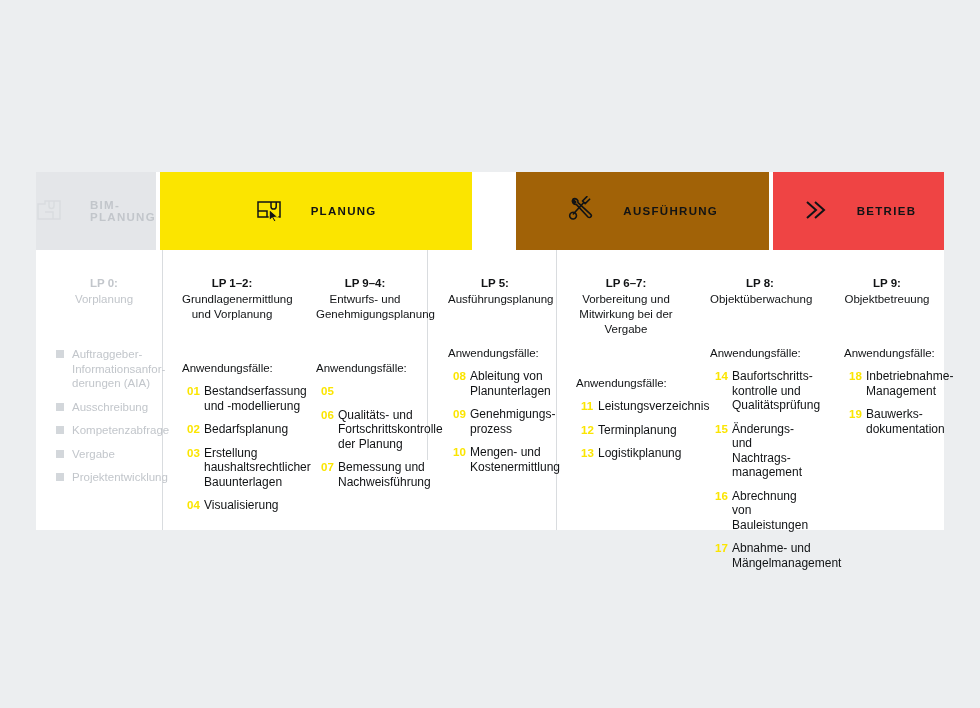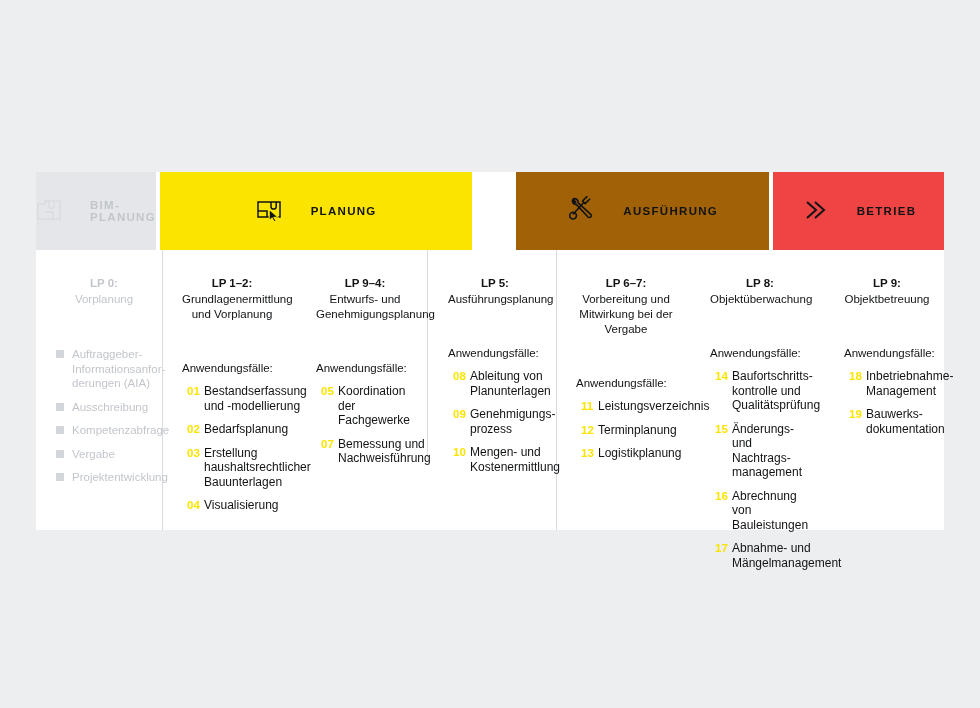--- a/index.html
+++ b/index.html
@@ -223,21 +223,24 @@
       </ul>
     </div>
 
     <div class="col c2">
       <div class="lp-title">LP 9–4:</div>
       <div class="lp-sub">Entwurfs- und Genehmigungsplanung</div>
       <div class="uc-head">Anwendungsfälle:</div>
       <ul class="uc-list">
         <li class="uc-item">
           <span class="uc-num">05</span>
-          <span class="uc-txt">Koordination der Fachgewerke</span>
+        </li>
+        <li class="uc-item">
+          <span class="uc-num">06</span>
+          <span class="uc-txt">Qualitäts- und Fortschrittskontrolle der Planung</span>
         </li>
         <li class="uc-item">
           <span class="uc-num">07</span>
           <span class="uc-txt">Bemessung und Nachweisführung</span>
         </li>
       </ul>
     </div>
 
     <div class="col c3">
       <div class="lp-title">LP 5:</div>

